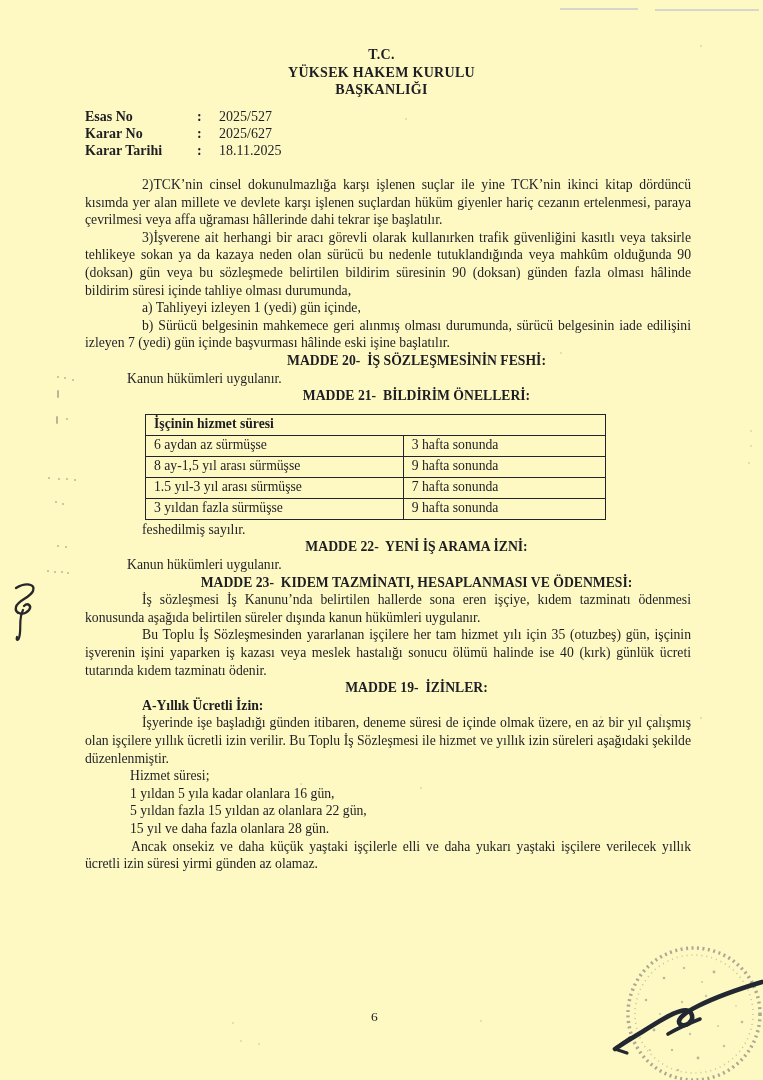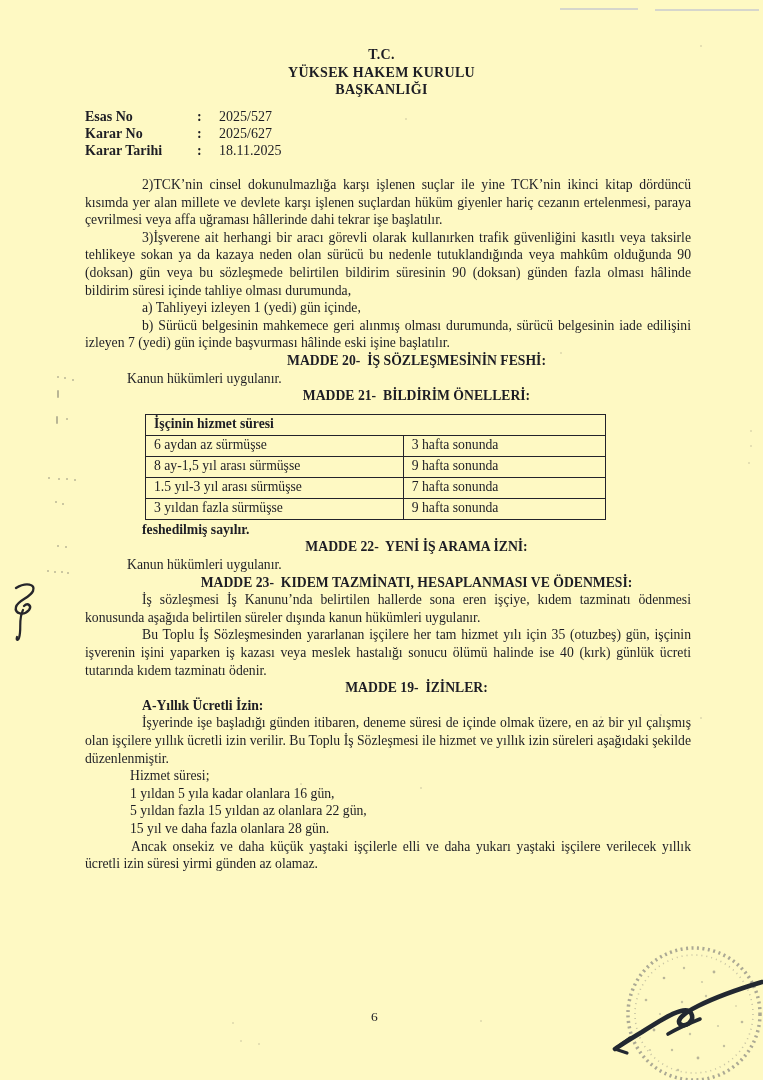--- a/index.html
+++ b/index.html
@@ -26,21 +26,21 @@
   .madde{ font-weight:bold; text-indent:50px; text-align:center; margin-top:18px; white-space:pre-wrap;}
   .subhead{ font-weight:bold; text-indent:44px; text-align:left; margin:0; white-space:pre-wrap;}
   .plain{ text-indent:42px !important;}
   .listline{ text-indent:45px !important; text-align:left;}
   .ancak{ text-indent:46px !important;}
   
   table.onel{ border-collapse:collapse; margin:9px 0 0 60px; width:461px; font-size:13.7px; border:1.6px solid #23232a;font-family:Liberation Serif, serif;}
   table.onel td{ border:1.2px solid #23232a; padding:0 8px 2px 8px; height:18px; line-height:16.5px;}
   table.onel .thead{ font-weight:bold;}
   td.c1{ width:288px;} td.c2{ width:220px;}
-  .aftertable{ margin:1px 0 0 57px; font-size:13.7px; line-height:17.6px;font-weight:bold;}
+  .aftertable{ margin:1px 0 0 57px; font-size:13.7px; line-height:17.6px;}
   
   .pagenum{ position:absolute; left:371px; top:1009px; font-size:13.5px;}
   
   .stamp{ position:absolute; left:594px; top:938px; width:200px; height:160px;}
   .paraf{ position:absolute; left:6px; top:580px; width:44px; height:64px;}
   
   .sp{ position:absolute; width:2px; height:2px; background:#4a4a4a; opacity:.38; border-radius:50%;}
   .sp.v{ height:8px; width:2px; border-radius:1px;}
   .sp.f{ opacity:.18;}
   .streak{ position:absolute; height:2px; background:#d2d2cd; opacity:.9;}

